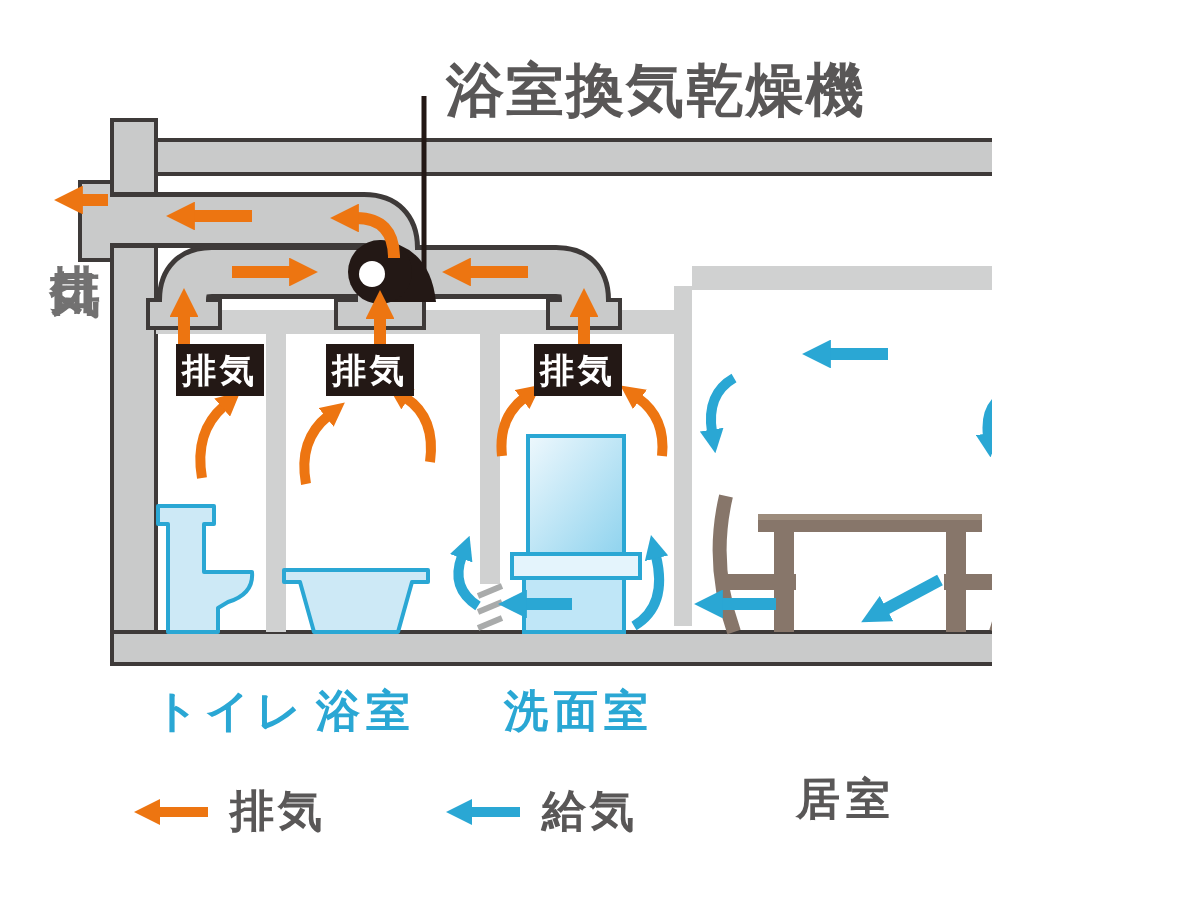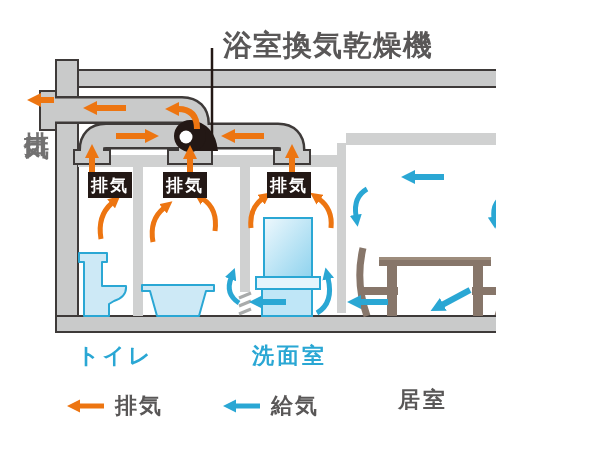--- a/index.html
+++ b/index.html
@@ -142,20 +142,21 @@
   <div class="txt title">浴室換気乾燥機</div>
 
   <div class="txt vtext exhaust-port">排気口</div>
   <div class="txt vtext supply-port">給気口</div>
 
   <div class="vent-label" style="left:88px;">排気</div>
   <div class="vent-label" style="left:163px;">排気</div>
   <div class="vent-label" style="left:267px;">排気</div>
 
   <div class="room-label" style="left:77px;">トイレ</div>
+  <div class="room-label" style="left:158px;">浴室</div>
   <div class="room-label" style="left:252px;">洗面室</div>
   <div class="room-label gray" style="left:398px;">居室</div>
 
   <div class="legend" style="left:66px;">
     <svg width="40" height="16">
       <line x1="38" y1="8" x2="13" y2="8" stroke="#ed7511" stroke-width="5"></line>
       <polygon points="14,1.5 14,14.5 1,8" fill="#ed7511"></polygon>
     </svg>
     <span class="lab">排気</span>
   </div>

